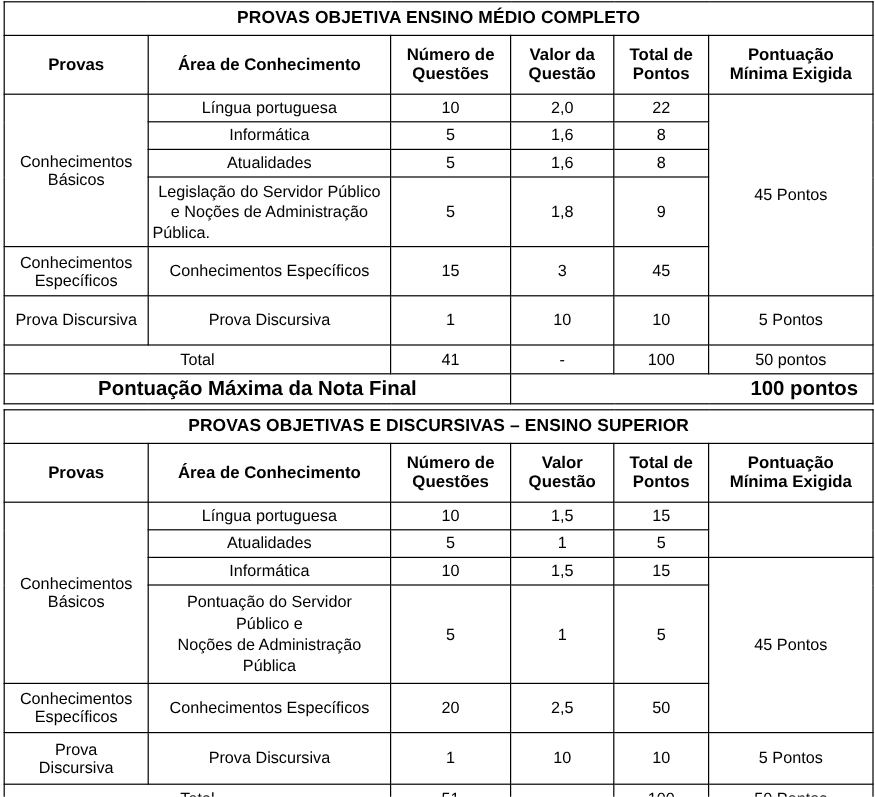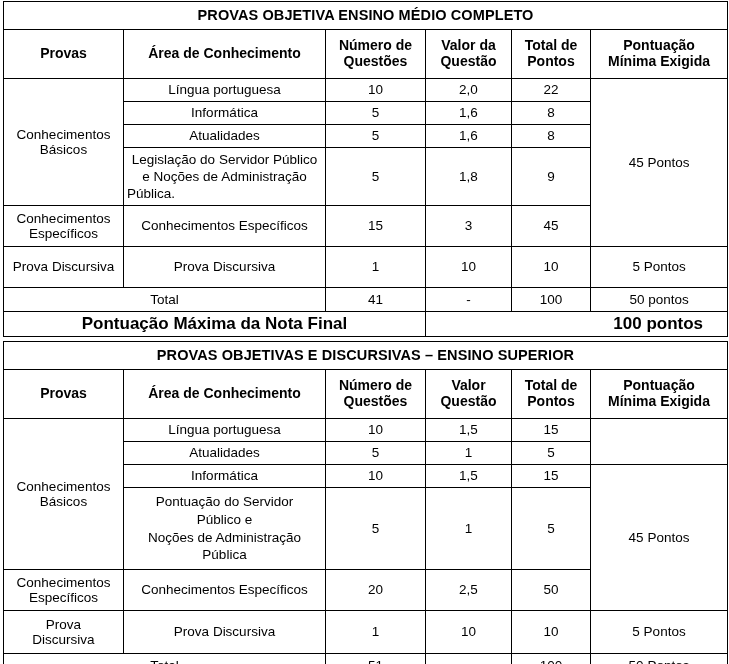--- a/index.html
+++ b/index.html
@@ -73,21 +73,21 @@
   .row-esp td { height: 38px; }
   .row-disc td { height: 38px; }
   .row-disc2 td { height: 40px; }
   .total-row td { height: 21px; }
   .max-row td {
     font-weight: bold;
     font-size: 17px;
     height: 22px;
     padding: 2px 3px;
   }
-  .max-row td.max-value { text-align: right; padding-right: 24px; }
+  .max-row td.max-value { text-align: right; padding-right: 12px; }
   .gap { height: 4px; line-height: 4px; font-size: 0; }
 </style>
 </head>
 <body>
 
 <div class="page">
 
   <table class="exam">
     <colgroup>
       <col class="c-provas">

